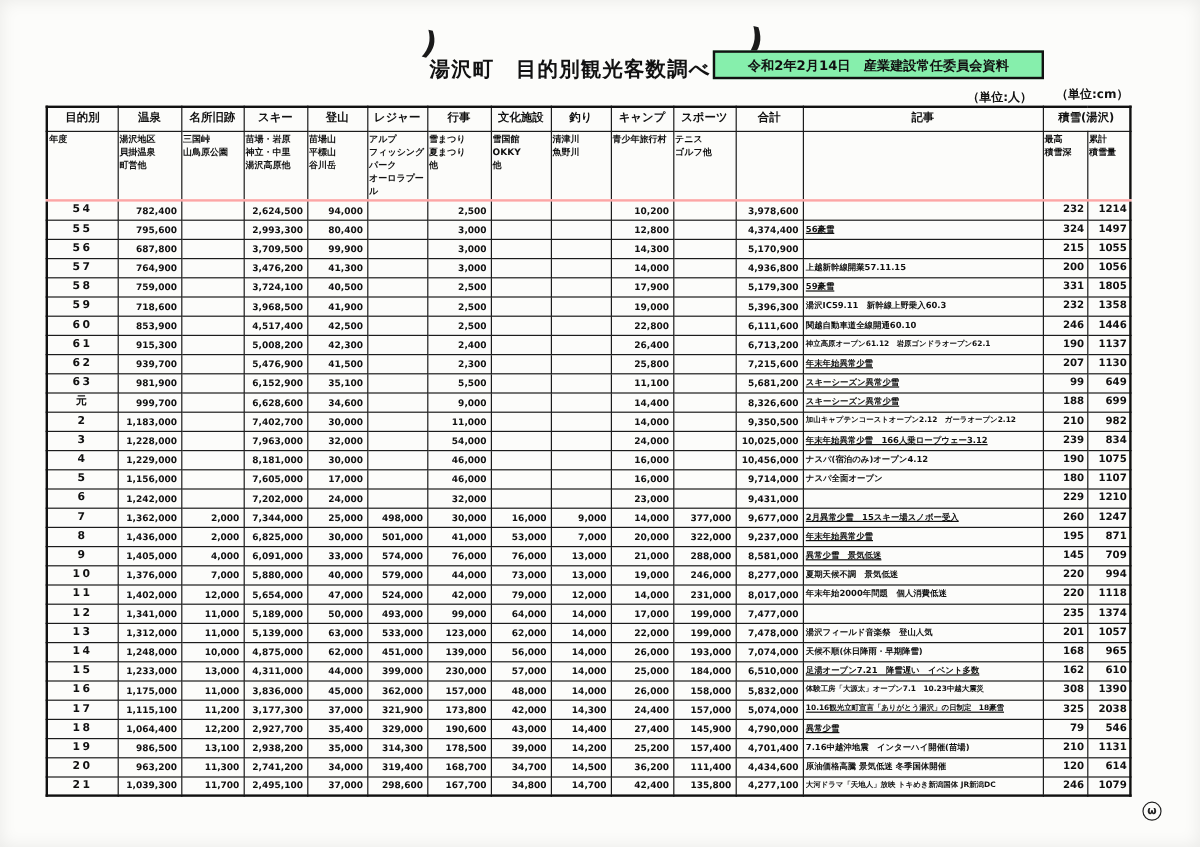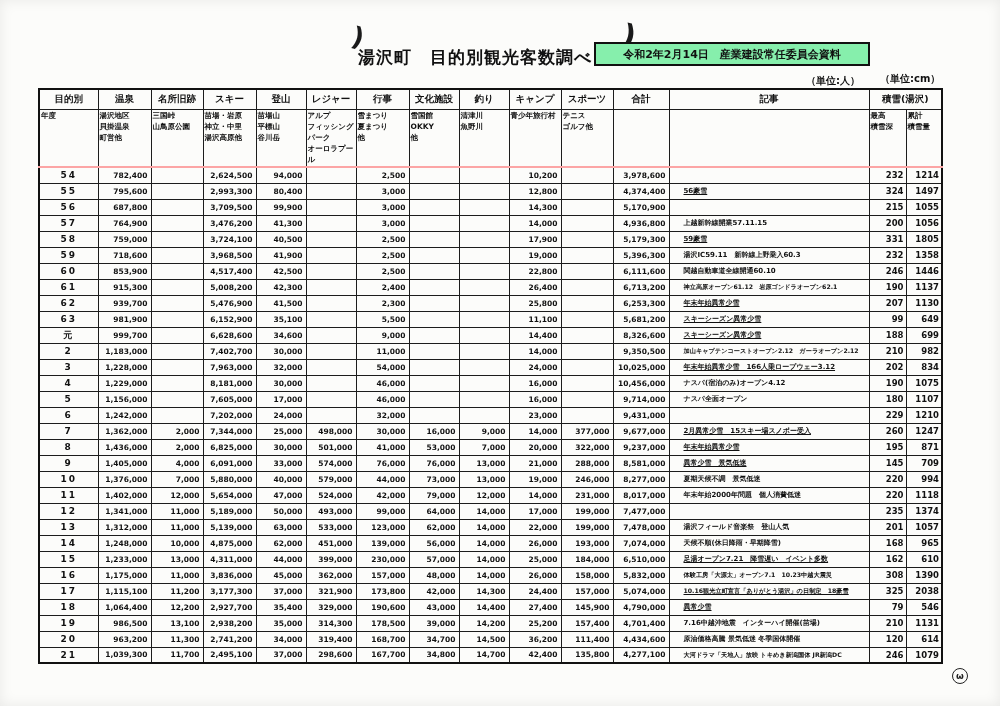--- a/index.html
+++ b/index.html
@@ -29,21 +29,21 @@
   .stat th,.stat td{border:1px solid #1c1c1c;overflow:hidden;padding:0;}
   .stat thead tr.hA th{height:19px;font-size:9.5px;font-weight:bold;text-align:center;line-height:1.1;}
   .stat thead tr.hB th{height:43px;vertical-align:top;font-size:7.5px;font-weight:bold;text-align:left;padding:1px 1px;line-height:1.45;}
   .stat thead tr.hB{border-bottom:2px solid #fca5a5;}
   .stat thead th.year-label{vertical-align:middle;text-align:center;font-size:9.5px;}
   .stat thead th.snowsub{vertical-align:middle;text-align:center;line-height:1.3;}
   .stat tbody tr{height:16px;}
   .stat tbody td{font-size:7.5px;font-weight:bold;line-height:1;white-space:nowrap;}
   .stat td.year{text-align:center;font-size:9px;letter-spacing:2px;}
   .stat td.num{text-align:right;padding-right:3px;}
-  .stat td.note{text-align:left;padding-left:14px;font-size:7px;}
+  .stat td.note{text-align:left;padding-left:2px;font-size:7px;}
   .stat td.note.ul{text-decoration:underline;}
   .stat td.note.tiny{font-size:6.2px;}
   .stat td.snow{text-align:right;padding-right:2px;font-size:8.5px;}
   .page-mark{
     position:absolute;left:952px;top:668px;width:14px;height:14px;
     border:1.5px solid #222;border-radius:50%;display:flex;align-items:center;justify-content:center;
     font-size:9px;font-weight:bold;color:#222;
   }
 </style>
 </head>
@@ -299,21 +299,21 @@
           <td class="num">939,700</td>
           <td class="num"></td>
           <td class="num">5,476,900</td>
           <td class="num">41,500</td>
           <td class="num"></td>
           <td class="num">2,300</td>
           <td class="num"></td>
           <td class="num"></td>
           <td class="num">25,800</td>
           <td class="num"></td>
-          <td class="num">6,253,300</td>
+          <td class="num">7,215,600</td>
           <td class="note ul">年末年始異常少雪</td>
           <td class="snow">207</td>
           <td class="snow">1130</td>
         </tr>
         <tr>
           <td class="year">63</td>
           <td class="num">981,900</td>
           <td class="num"></td>
           <td class="num">6,152,900</td>
           <td class="num">35,100</td>
@@ -369,21 +369,21 @@
           <td class="num">7,963,000</td>
           <td class="num">32,000</td>
           <td class="num"></td>
           <td class="num">54,000</td>
           <td class="num"></td>
           <td class="num"></td>
           <td class="num">24,000</td>
           <td class="num"></td>
           <td class="num">10,025,000</td>
           <td class="note ul">年末年始異常少雪　166人乗ロープウェー3.12</td>
-          <td class="snow">202</td>
+          <td class="snow">239</td>
           <td class="snow">834</td>
         </tr>
         <tr>
           <td class="year">4</td>
           <td class="num">1,229,000</td>
           <td class="num"></td>
           <td class="num">8,181,000</td>
           <td class="num">30,000</td>
           <td class="num"></td>
           <td class="num">46,000</td>

